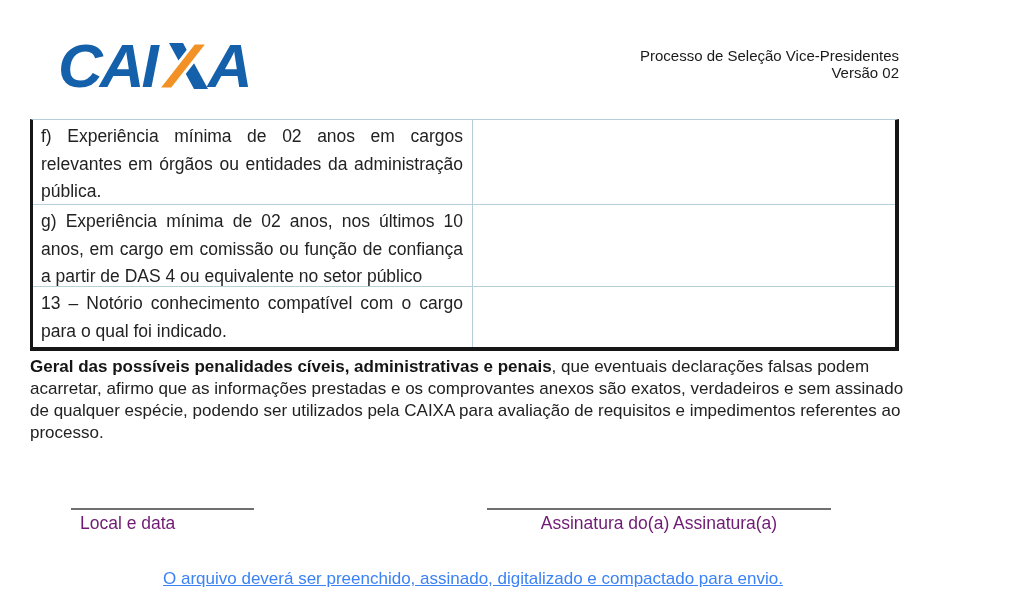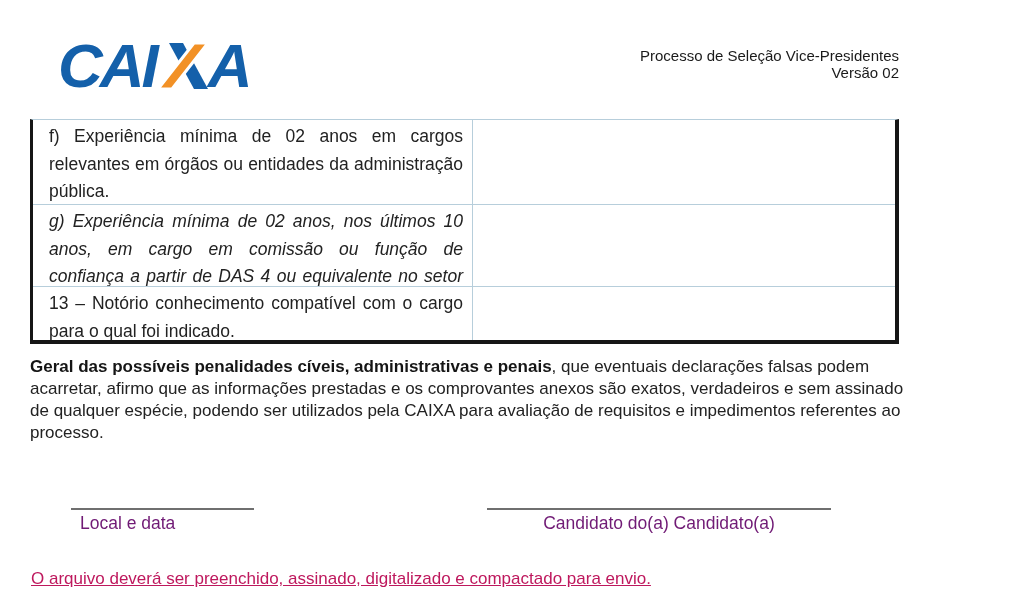--- a/index.html
+++ b/index.html
@@ -24,48 +24,48 @@
   .req-table {
     position:absolute; left:30px; top:119px; width:869px;
     border-left:3px solid #161616; border-right:4px solid #161616;
     border-bottom:4px solid #161616; border-top:1px solid #b7cedb;
     background:#fff;
   }
   .t-row { display:flex; }
   .t-row + .t-row { border-top:1px solid #b7cedb; }
   .t-row .c-label {
     width:440px; border-right:1px solid #b7cedb;
-    padding:3px 9px 0 16px;
+    padding:3px 9px 0 8px;
     font-size:17.5px; line-height:27.5px; text-align:justify; color:#222;
     overflow:hidden;
   }
   .t-row .c-value { flex:1; }
   .row-f { height:84px; }
-  .row-g { height:82px;font-style:italic; }
-  .row-13 { height:54px; }
+  .row-g { height:82px; }
+  .row-13 { height:61px; }
 
   
   .declaration {
     position:absolute; left:30px; top:356px; width:882px;
     font-size:17px; line-height:22px; color:#222; text-align:left;
   }
   .declaration b { color:#151515; }
 
   
   .sig-line { position:absolute; border-top:2px solid #6f6f6f; height:0; }
   .sig-local-line { left:71px; top:508px; width:183px; }
   .sig-cand-line  { left:487px; top:508px; width:344px; }
   .sig-label { position:absolute; font-size:17.5px; color:#701a75; }
   .sig-local-label { left:80px; top:513px; }
   .sig-cand-label  { left:487px; top:513px; width:344px; text-align:center; }
 
   
   .footer-note {
-    position:absolute; left:31px; top:569px; width:870px;
-    font-size:17px; color:#be185d;
+    position:absolute; left:38px; top:569px; width:870px;
+    text-align:center; font-size:17px; color:#3b82f6;
     text-decoration:underline;
   }
 </style>
 </head>
 <body>
 
 <div class="logo">
   <span class="logo-txt">CAI</span>
   <span class="logo-x">
     <svg width="52" height="48" viewBox="0 0 52 48" aria-hidden="true">
@@ -97,15 +97,15 @@
     <div class="c-value"></div>
   </div>
 </div>
 
 <p class="declaration"><b>Geral das possíveis penalidades cíveis, administrativas e penais</b><span>, que eventuais declarações falsas podem acarretar, afirmo que as informações prestadas e os comprovantes anexos são exatos, verdadeiros e sem assinado de qualquer espécie, podendo ser utilizados pela CAIXA para avaliação de requisitos e impedimentos referentes ao processo.</span></p>
 
 <div class="sig-line sig-local-line"></div>
 <div class="sig-label sig-local-label">Local e data</div>
 
 <div class="sig-line sig-cand-line"></div>
-<div class="sig-label sig-cand-label">Candidato do(a) Candidato(a)</div>
+<div class="sig-label sig-cand-label">Assinatura do(a) Assinatura(a)</div>
 
 <div class="footer-note">O arquivo deverá ser preenchido, assinado, digitalizado e compactado para envio.</div>
 
 </body></html>

